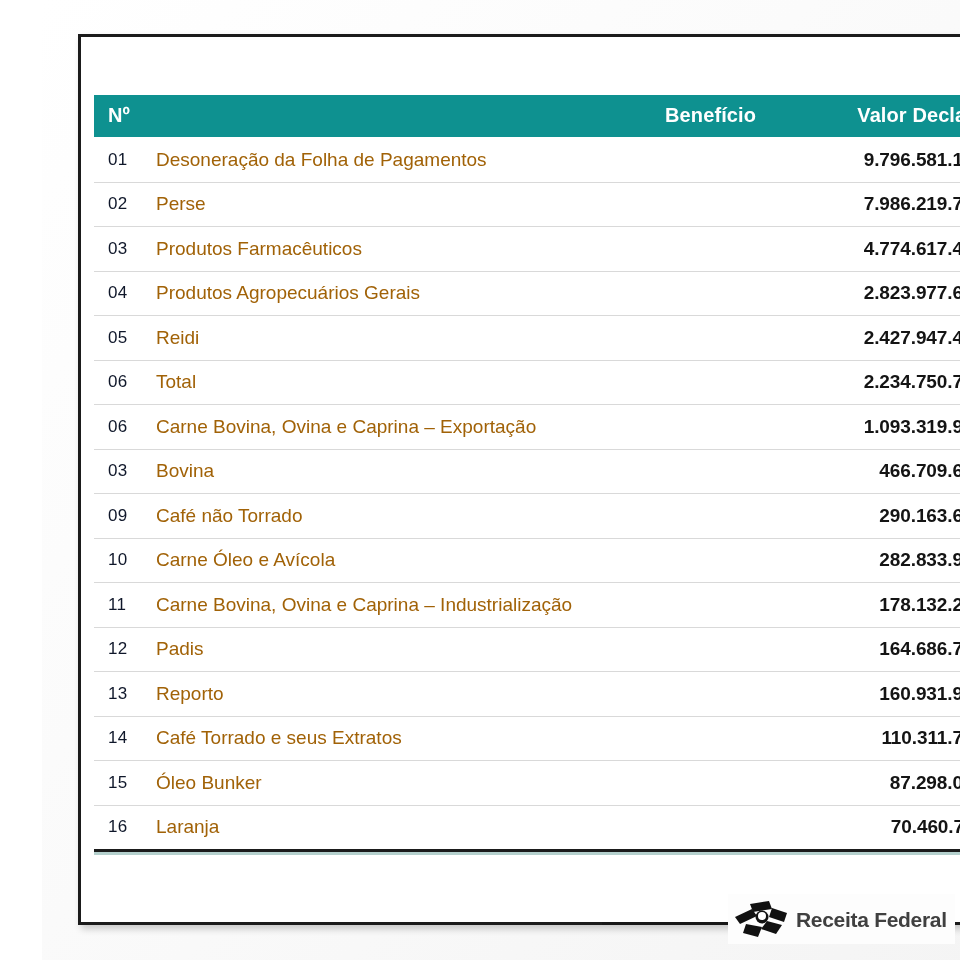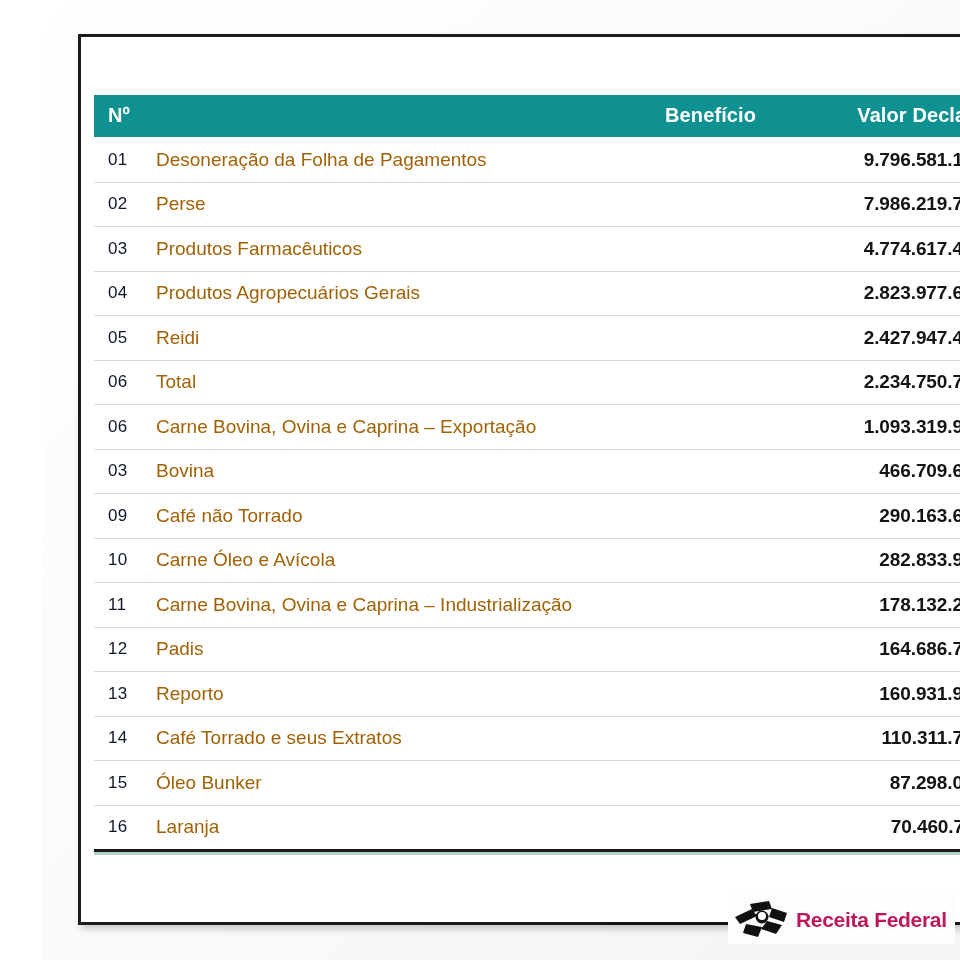--- a/index.html
+++ b/index.html
@@ -142,21 +142,21 @@
     background: #fdfdfd;
     padding: 2px 8px 2px 4px;
   }
 
   .logo-mark { width: 58px; height: 40px; display: block; }
 
   .logo-text {
     font-family: "Liberation Sans", sans-serif;
     font-size: 21px;
     font-weight: bold;
-    color: #be185d;
+    color: #404040;
     letter-spacing: -0.3px;
     line-height: 1;
     white-space: nowrap;
   }
 </style>
 </head>
 <body>
 
 <div id="stage">
 

